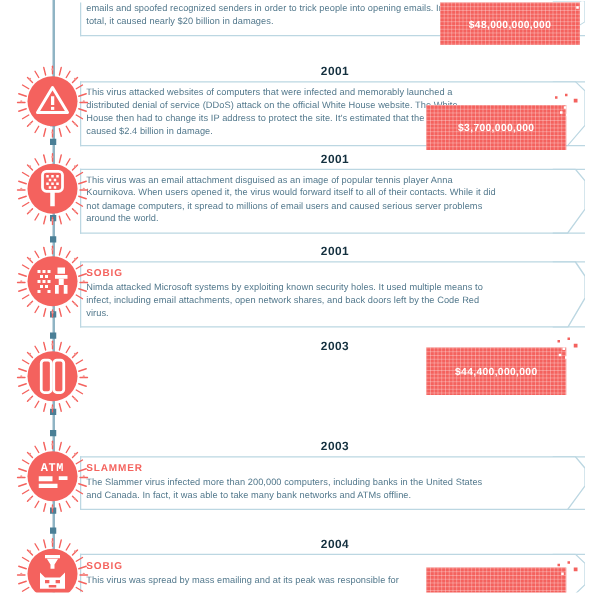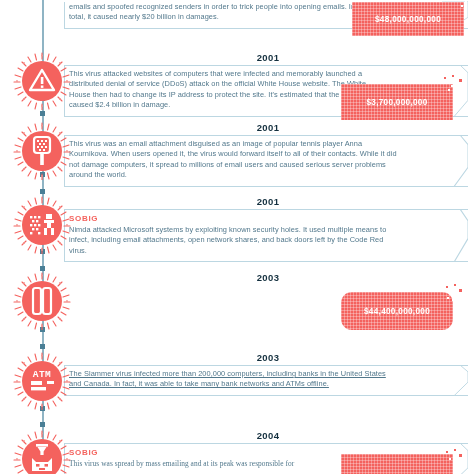--- a/index.html
+++ b/index.html
@@ -443,21 +443,21 @@
             <circle cx="11" cy="11" r="0.9"></circle>
         </g>
         <circle cx="29" cy="29" r="20" fill="#f4625e"></circle>
         <rect x="20" y="16" width="8" height="26" rx="2.5" fill="none" stroke="#ffffff" stroke-width="2.2"></rect>
         <rect x="30" y="16" width="8" height="26" rx="2.5" fill="none" stroke="#ffffff" stroke-width="2.2"></rect>
       </svg>
     </div>
     <div class="entry" style="top:2px;">
       <div class="year">2003</div>
     </div>
-    <div class="money" style="left:341px; top:22px; width:112px; height:38px;border-radius:11px;">
+    <div class="money" style="left:341px; top:8px; width:112px; height:38px;">
       <div class="pixel-spray">
         <i class="w" style="right:5px;  top:6px;"></i>
         <i class="w" style="right:10px; top:9px;"></i>
         <i class="w" style="right:4px;  top:12px;"></i>
         <i class="w" style="right:13px; top:14px;"></i>
         <i class="w" style="right:8px;  top:16px;"></i>
         <i style="right:14px; top:3px;"></i>
         <i style="right:6px;  top:1px;"></i>
         <i style="right:0px;  top:6px; width:3px; height:3px;"></i>
       </div>
@@ -512,21 +512,22 @@
       </svg>
     </div>
     <div class="entry" style="top:2px;">
       <div class="year">2003</div>
       <div class="callout">
         <div class="callout-right">
           <svg viewBox="0 0 26 36" preserveAspectRatio="none">
             <path d="M0 0 L18 0 L26 8 L26 20 L12 36 L0 36" fill="none" stroke="#bcd7e2" stroke-width="1"></path>
           </svg>
         </div>
-        <div class="vdesc" style="max-width:326px;text-decoration:underline;">The Slammer virus infected more than 200,000 computers, including banks in the United States and Canada. In fact, it was able to take many bank networks and ATMs offline.</div>
+        <div class="vname">SLAMMER</div>
+        <div class="vdesc" style="max-width:326px;">The Slammer virus infected more than 200,000 computers, including banks in the United States and Canada. In fact, it was able to take many bank networks and ATMs offline.</div>
       </div>
     </div>
   </div>
 
   <div class="row" style="top:428px">
     <div class="badge" style="top:2px">
       <svg viewBox="0 0 58 58">
         <g stroke="#f4625e" stroke-width="1.1" stroke-linecap="round">
           <line x1="29" y1="1" x2="29" y2="7"></line>   
             <line x1="36" y1="2" x2="34.5" y2="8"></line>
@@ -578,21 +579,21 @@
     </div>
     <div class="entry" style="top:2px;">
       <div class="year">2004</div>
       <div class="callout" style="border-bottom:none;">
         <div class="callout-right">
           <svg viewBox="0 0 26 34" preserveAspectRatio="none">
             <path d="M0 0 L18 0 L26 8 L26 26 L18 34" fill="none" stroke="#bcd7e2" stroke-width="1"></path>
           </svg>
         </div>
         <div class="vname">SOBIG</div>
-        <div class="vdesc" style="max-width:290px;font-family:Liberation Serif, serif;">This virus was spread by mass emailing and at its peak was responsible for</div>
+        <div class="vdesc" style="max-width:290px;">This virus was spread by mass emailing and at its peak was responsible for</div>
       </div>
     </div>
     <div class="money" style="left:341px; top:26px; width:112px; height:22px;">
       <div class="pixel-spray">
         <i class="w" style="right:6px;  top:10px;"></i>
         <i class="w" style="right:11px; top:13px;"></i>
         <i class="w" style="right:4px;  top:15px;"></i>
         <i style="right:14px; top:6px;"></i>
         <i style="right:6px;  top:4px;"></i>
         <i style="right:0px;  top:9px; width:3px; height:3px;"></i>

